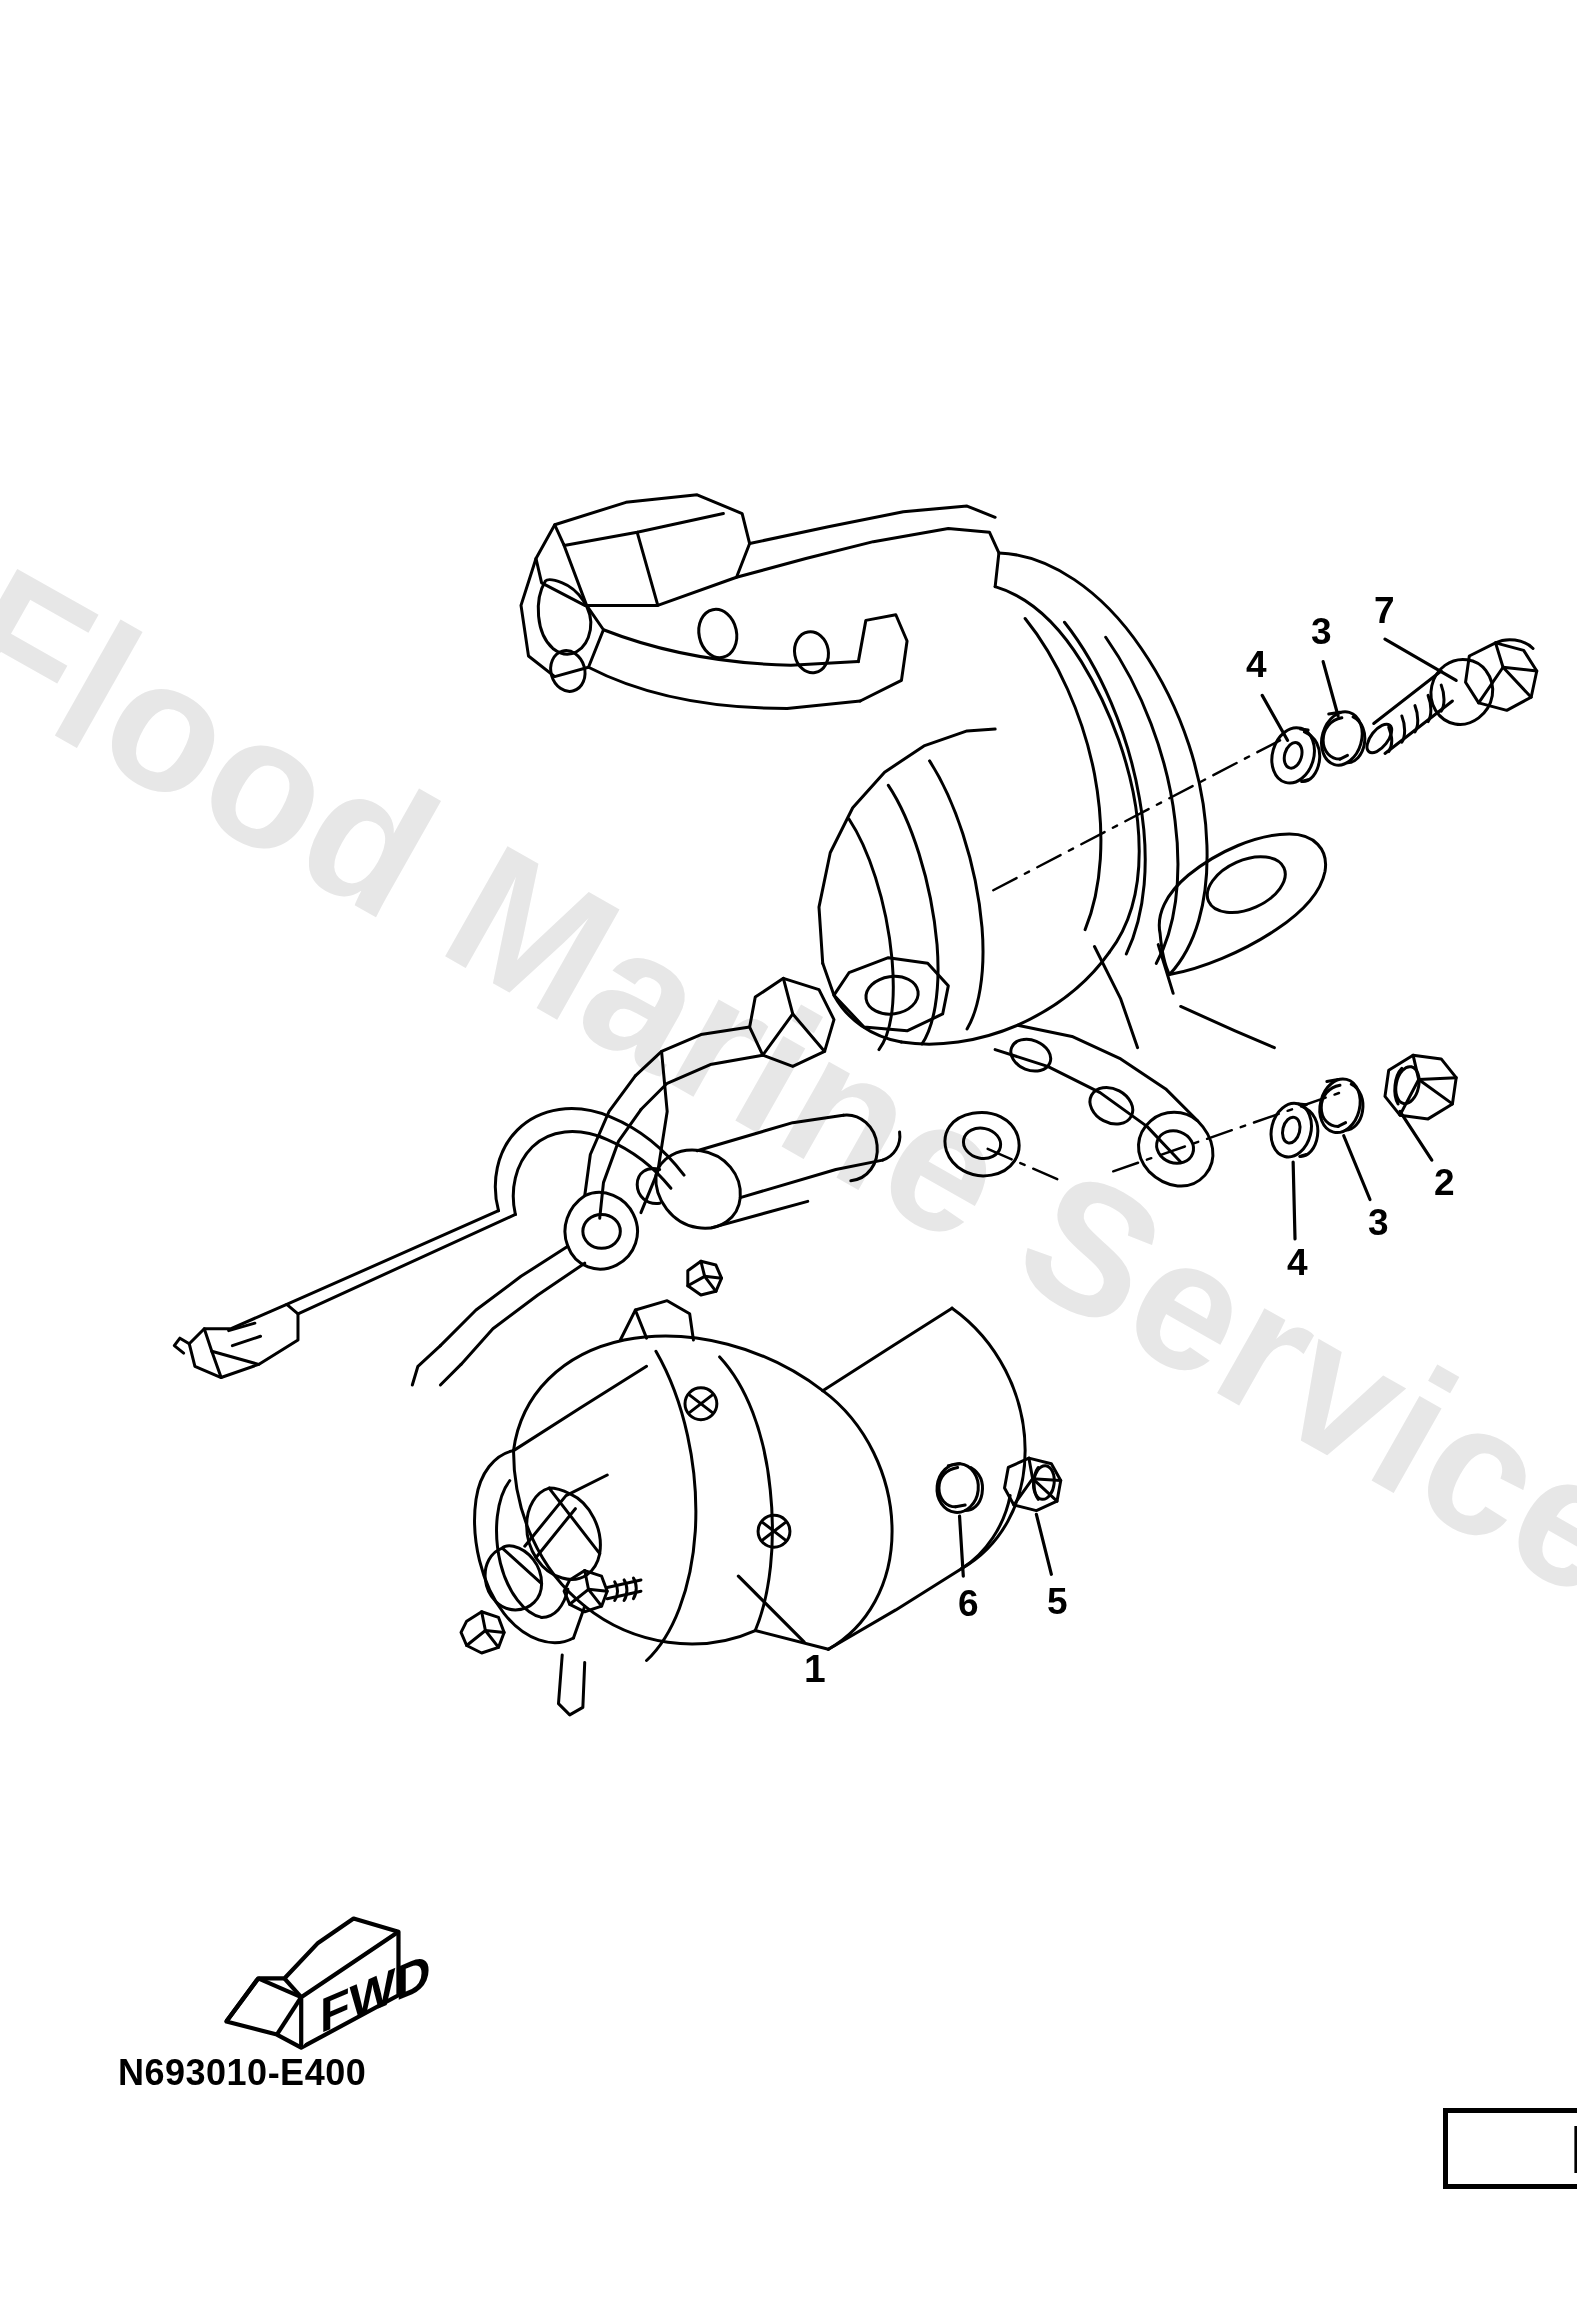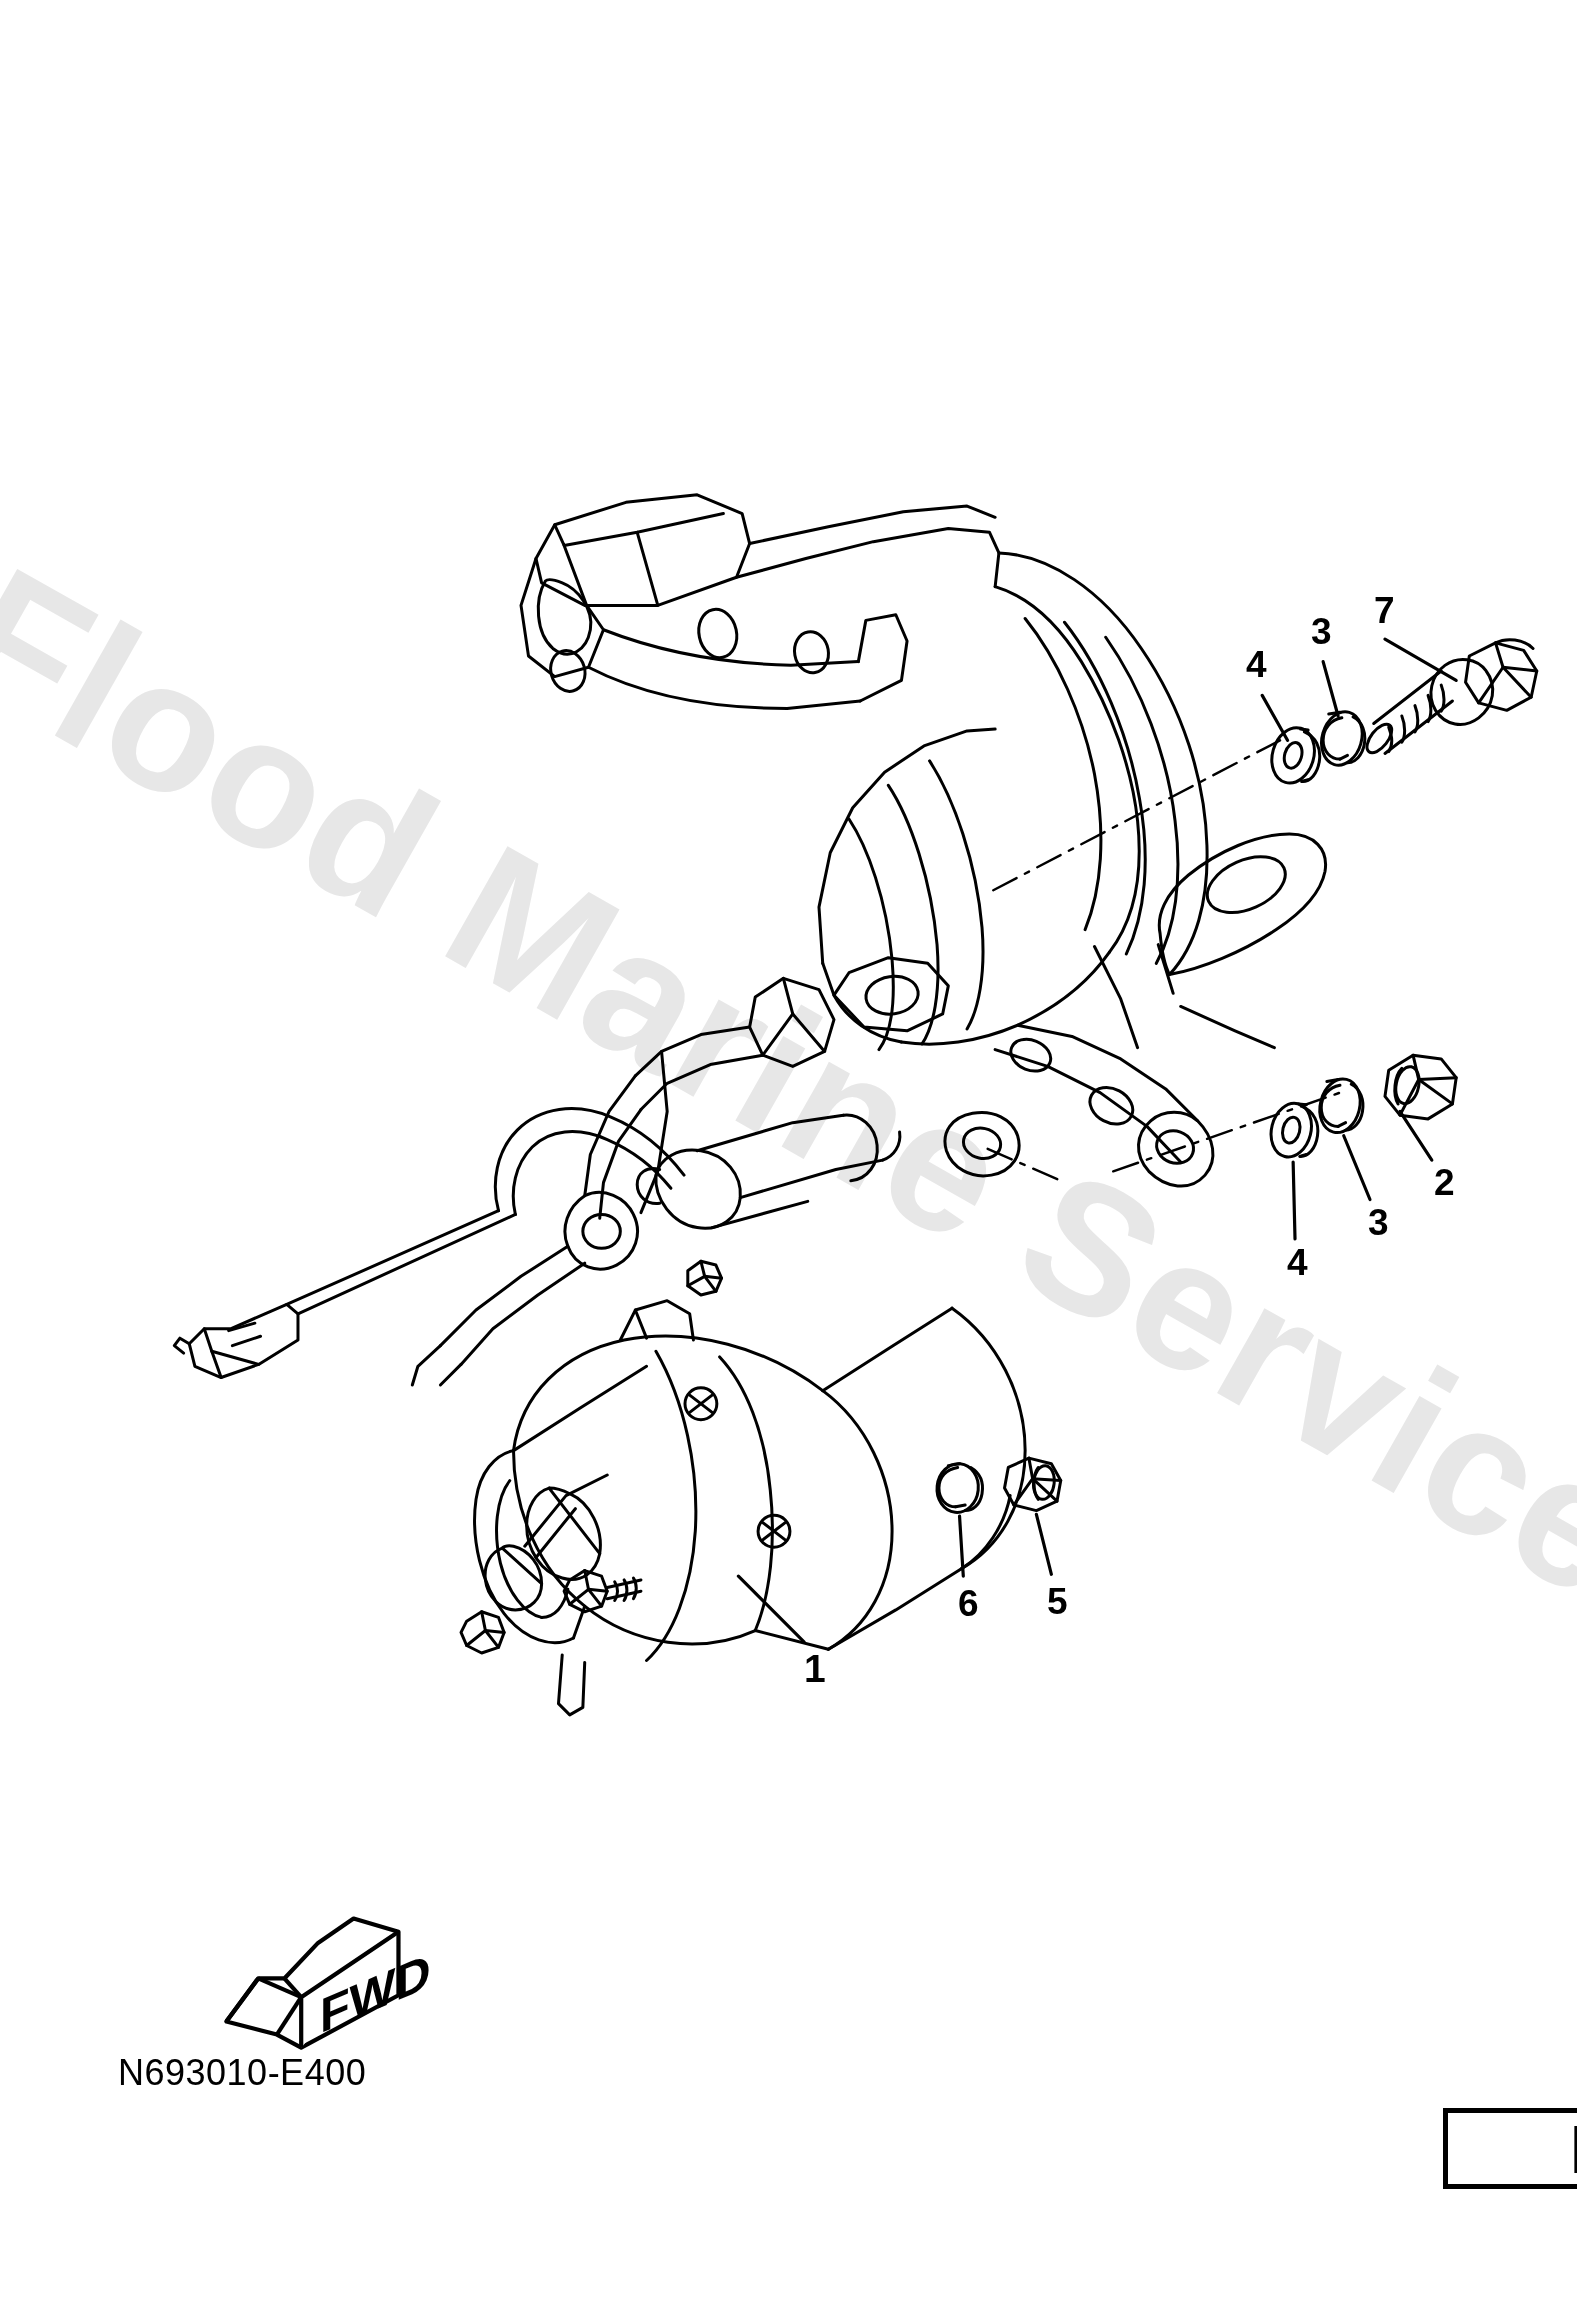--- a/index.html
+++ b/index.html
@@ -62,20 +62,21 @@
 
   #part-code {
     position: absolute;
     left: 118px;
     top: 2052px;
     font-family: "Liberation Sans", sans-serif;
     font-size: 36px;
     color: #000000;
     letter-spacing: 0.5px;
     white-space: nowrap;
+    font-weight: bold;
   }
 
   #page-marker {
     position: absolute;
     left: 1443px;
     top: 2108px;
     width: 178px;
     height: 81px;
     border: 5.6px solid #000000;
     background: #ffffff;

